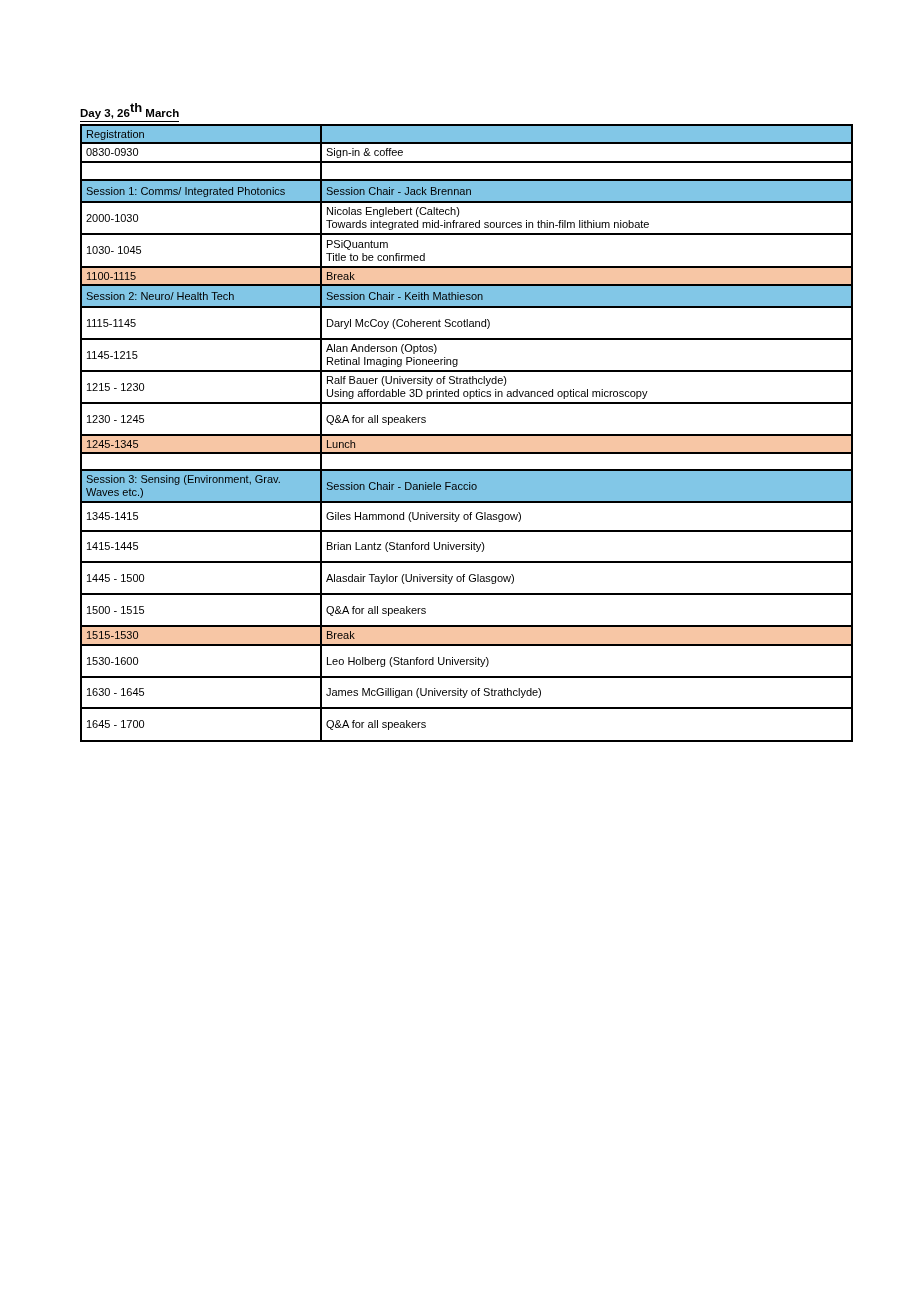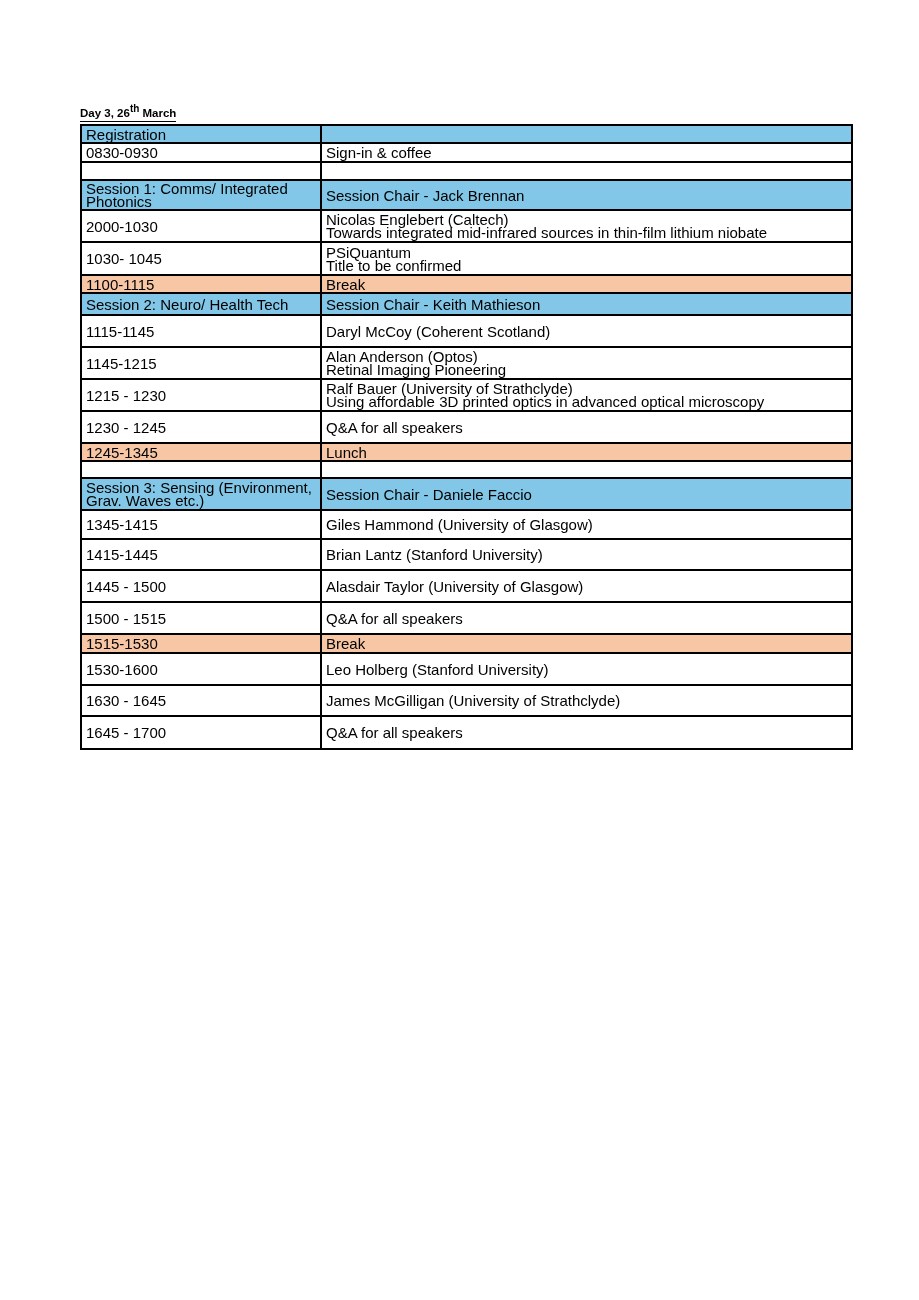--- a/index.html
+++ b/index.html
@@ -25,33 +25,33 @@
     display: inline-block;
     font-size: 11.5px;
     font-weight: bold;
     border-bottom: 1.5px solid #000;
     padding-bottom: 1px;
     margin-bottom: 2px;
     line-height: 13px;
     white-space: nowrap;
   }
   .doc-title sup {
-    font-size: 10px;
+    font-size: 13px;
     font-weight: bold;
     vertical-align: super;
     line-height: 0;
   }
   table.schedule {
     border-collapse: collapse;
     table-layout: fixed;
     width: 753px;
   }
   table.schedule td {
     border: 2px solid #000000;
-    font-size: 15px;
+    font-size: 11px;
     line-height: 13px;
     vertical-align: middle;
     padding: 1px 3px 1px 4px;
     overflow: hidden;
     word-wrap: break-word;
   }
   td.col-time  { width: 231px; }
   td.col-desc  { width: 522px; }
   tr.row-header td { background: var(--hdr-color); }
   tr.row-break  td { background: var(--brk-color); }

